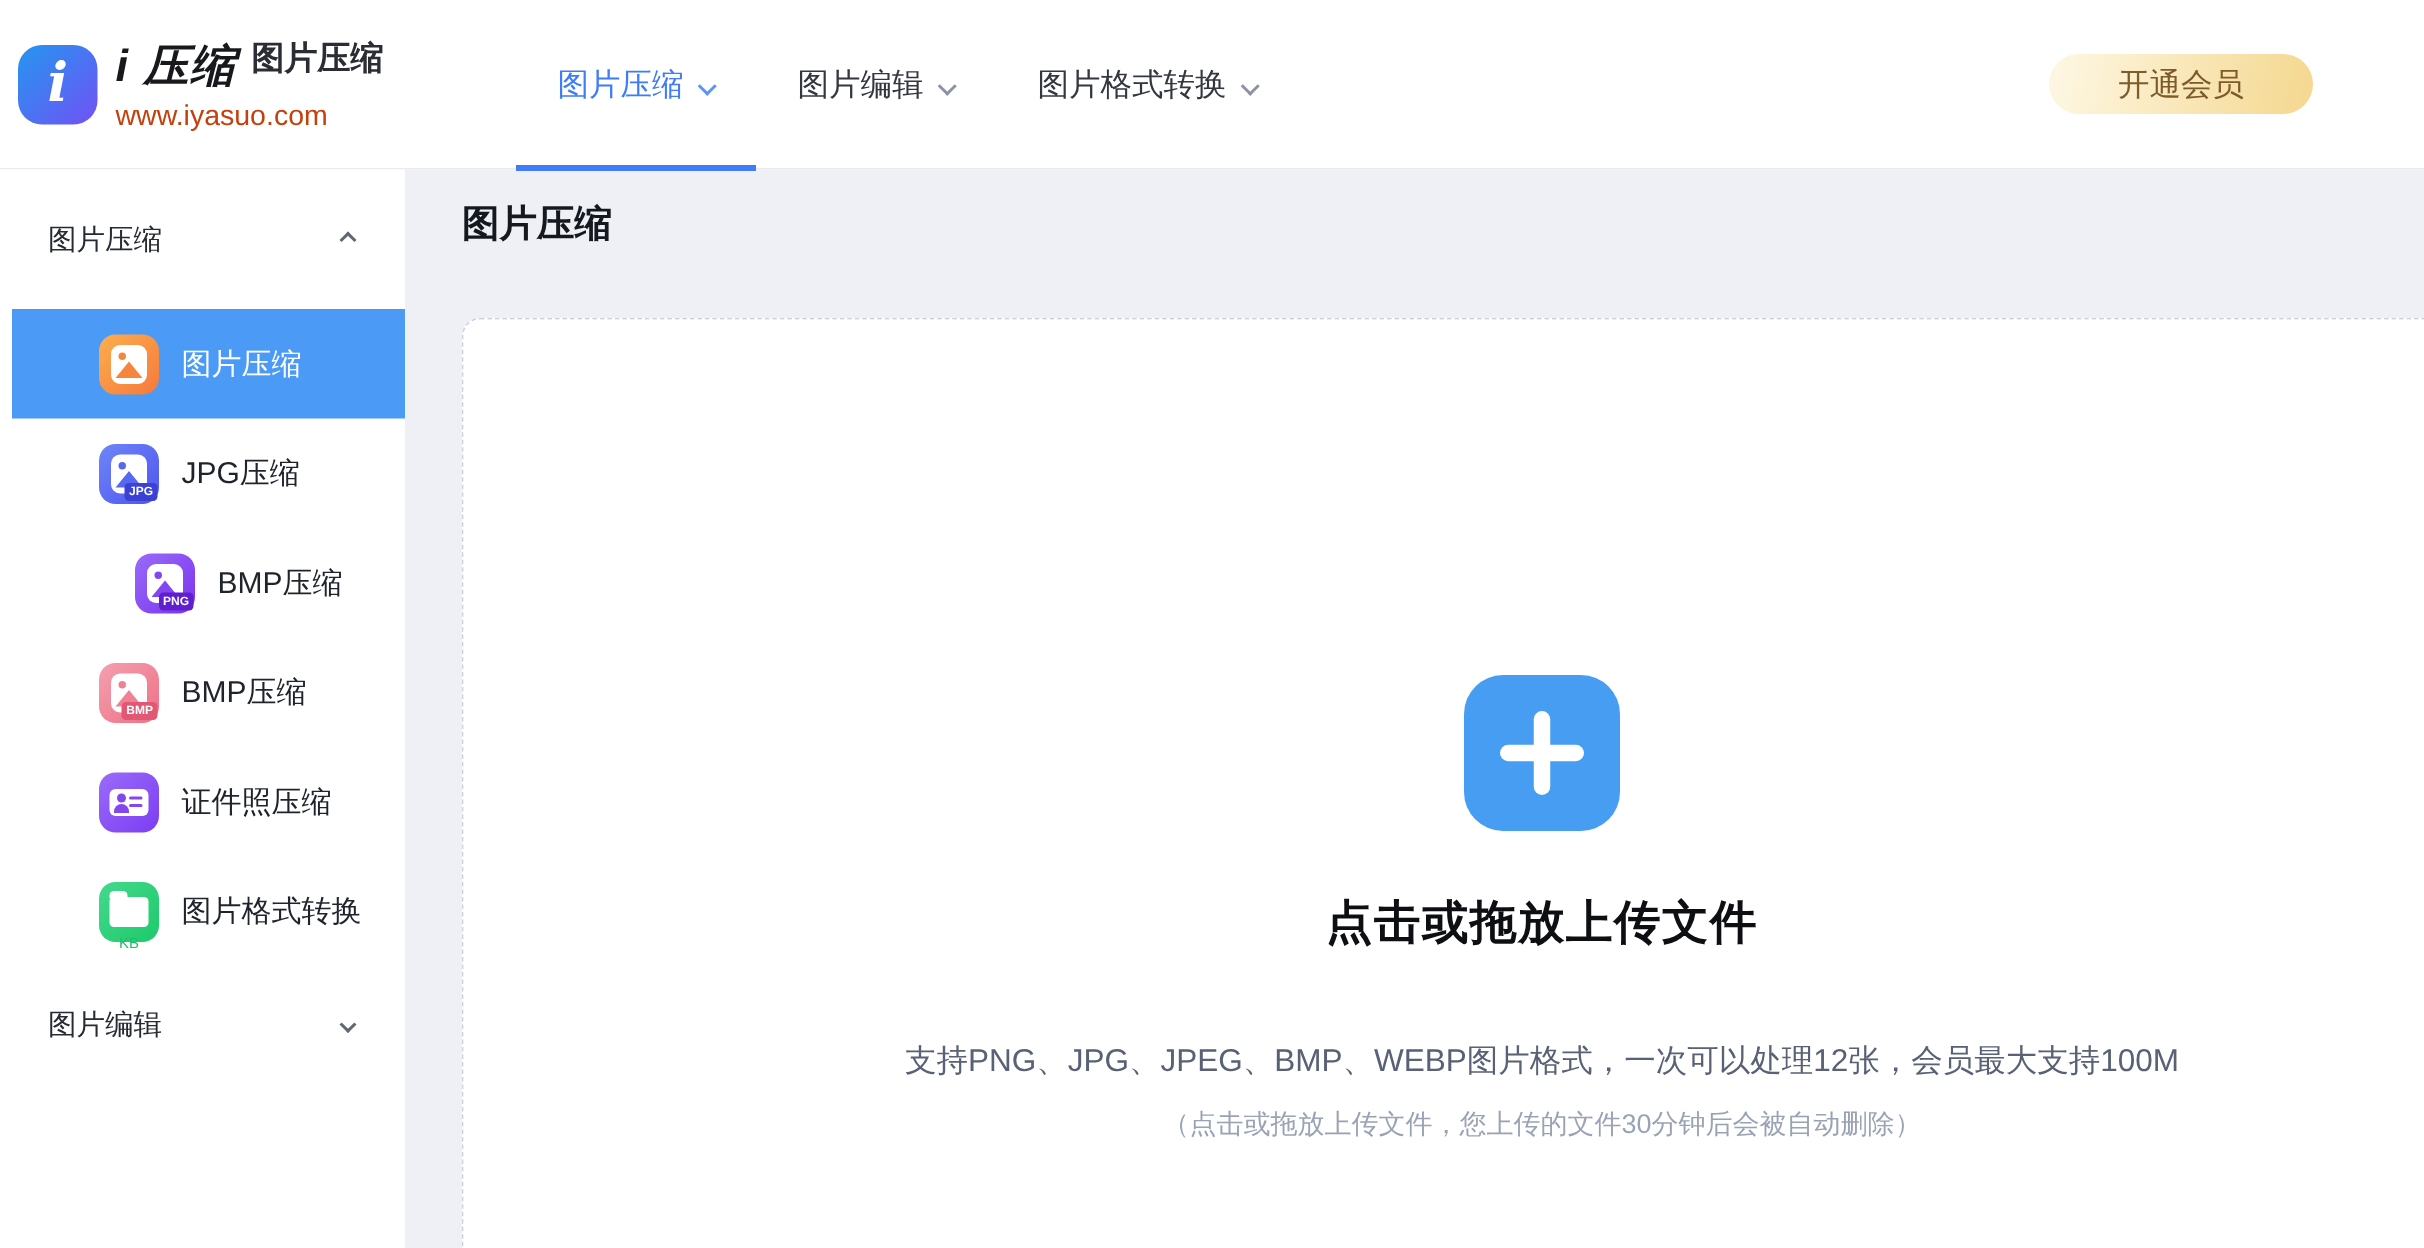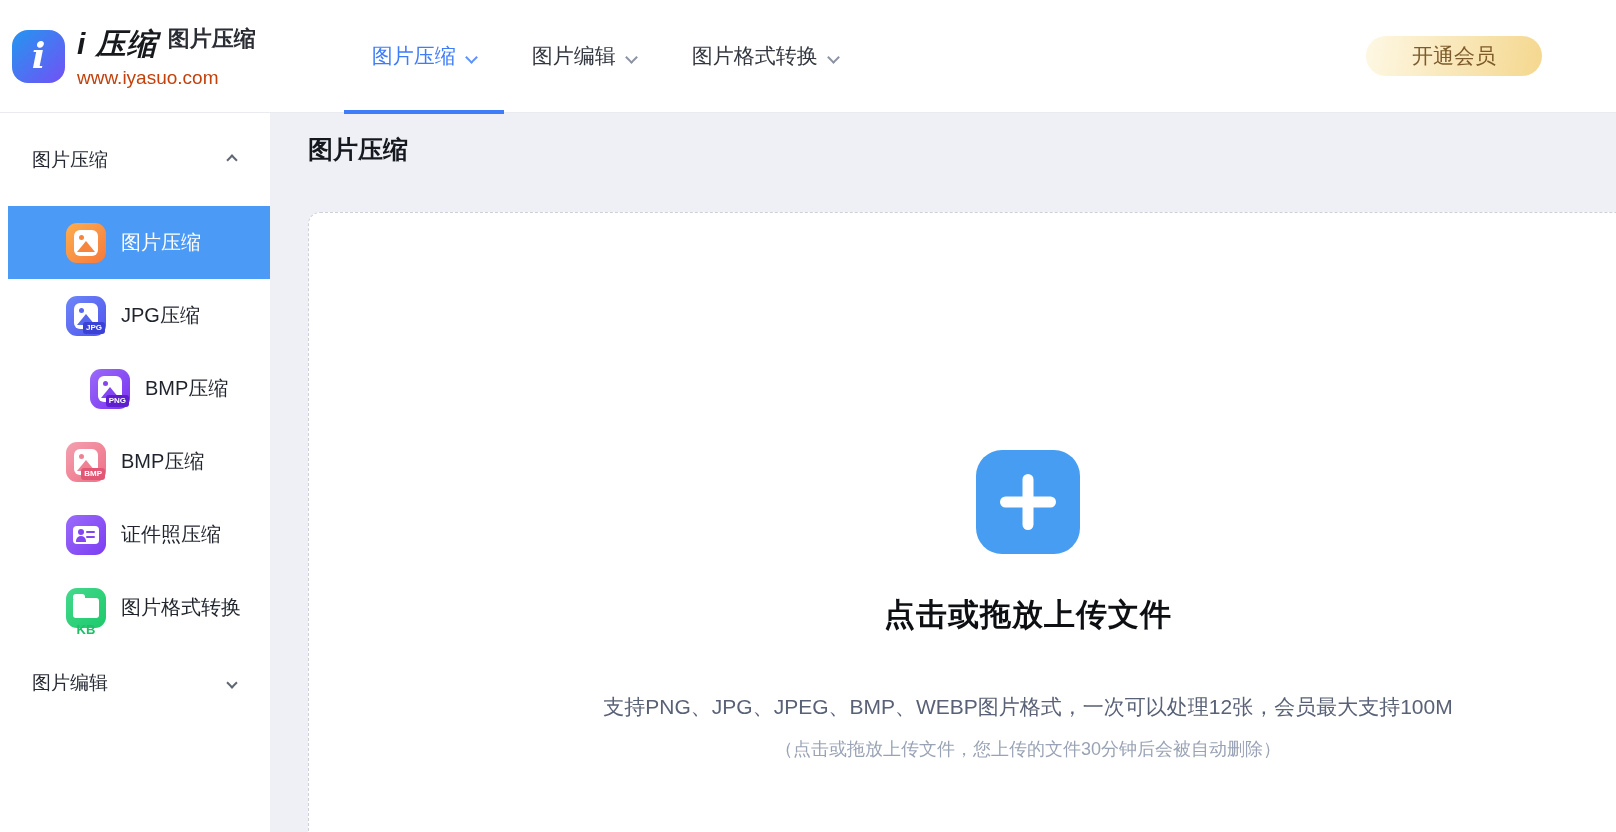--- a/index.html
+++ b/index.html
@@ -79,21 +79,21 @@
   .ic-id .idcard::after { content:""; position:absolute; left:3px; top:10px; width:10px; height:6px;
                    background:#8347f2; border-radius:5px 5px 0 0; }
   .ic-id .idlines { position:absolute; right:11px; top:16px; width:9px; height:2px;
                    background:#8347f2; box-shadow:0 5px 0 #8347f2; border-radius:1px; }
   .ic-kb   { background:linear-gradient(135deg,#43d98d,#1ec96a); }
   .ic-kb .folder { position:absolute; left:7px; top:10px; width:26px; height:20px;
                    background:#fff; border-radius:3px; display:flex; align-items:center;
                    justify-content:center; }
   .ic-kb .folder::before { content:""; position:absolute; left:0; top:-4px; width:12px; height:5px;
                    background:#fff; border-radius:3px 3px 0 0; }
-  .ic-kb .folder span { color:#1fbf68; font-size:13px; font-weight:bold;margin-top:44px; }
+  .ic-kb .folder span { color:#1fbf68; font-size:10px; font-weight:normal;margin-top:44px; }
 
   
   .main { position:absolute; top:113px; left:270px; right:0; bottom:0;
           padding:21px 0 0 38px; overflow:hidden; }
   .page-title { font-size:25px; font-weight:bold; color:#15181e; line-height:30px; }
   .upload-box { margin-top:48px; width:1440px; height:700px; background:#fff;
                 border:1px dashed #cdd0da; border-radius:12px; display:flex;
                 flex-direction:column; align-items:center; padding-top:237px; cursor:pointer; }
   .plus-btn { width:104px; height:104px; border-radius:26px; background:#469df2;
               position:relative; cursor:pointer; flex:none; }

